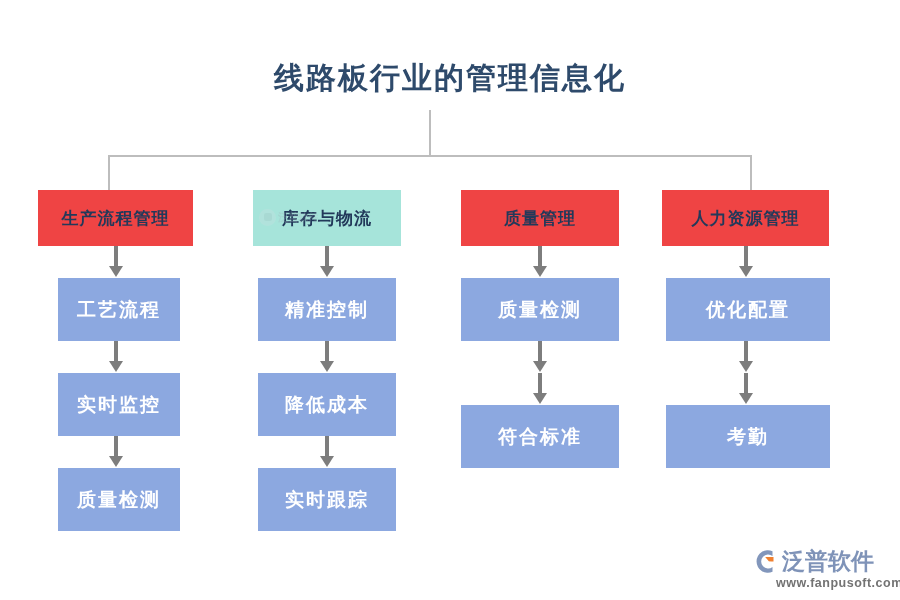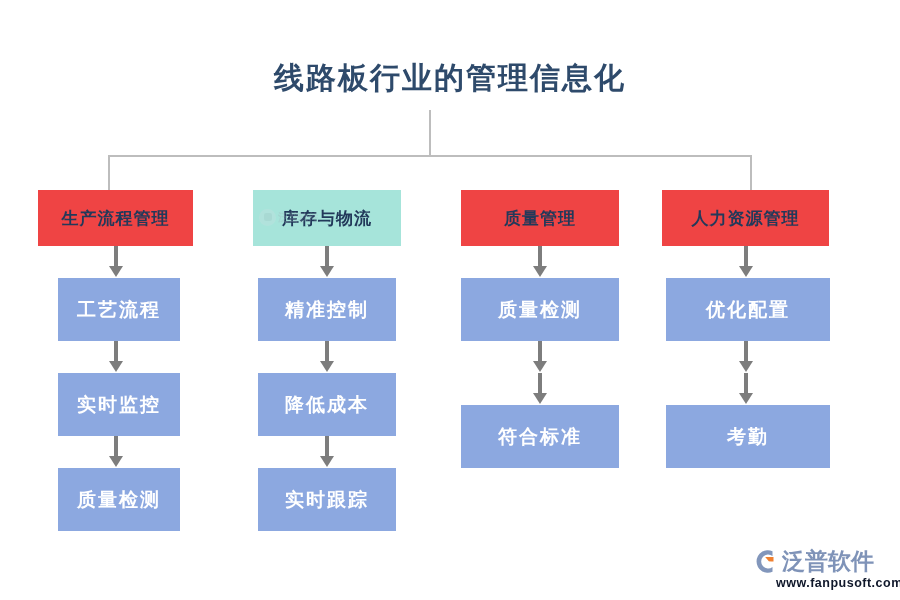--- a/index.html
+++ b/index.html
@@ -145,21 +145,21 @@
     font-size:23px;font-weight:700;
     color:#7f93b8;
     letter-spacing:0px;
     white-space:nowrap;
     font-family:"Liberation Sans","DejaVu Sans",sans-serif;
   }
   .logo-url{
     margin-top:0px;
     font-size:12.5px;
     font-weight:700;
-    color:#0f172a;
+    color:#737373;
     letter-spacing:.5px;
     white-space:nowrap;
     font-family:"Liberation Sans","DejaVu Sans",sans-serif;
     padding-left:24px;
   }
 </style>
 </head>
 <body>
 
 <div id="canvas">

